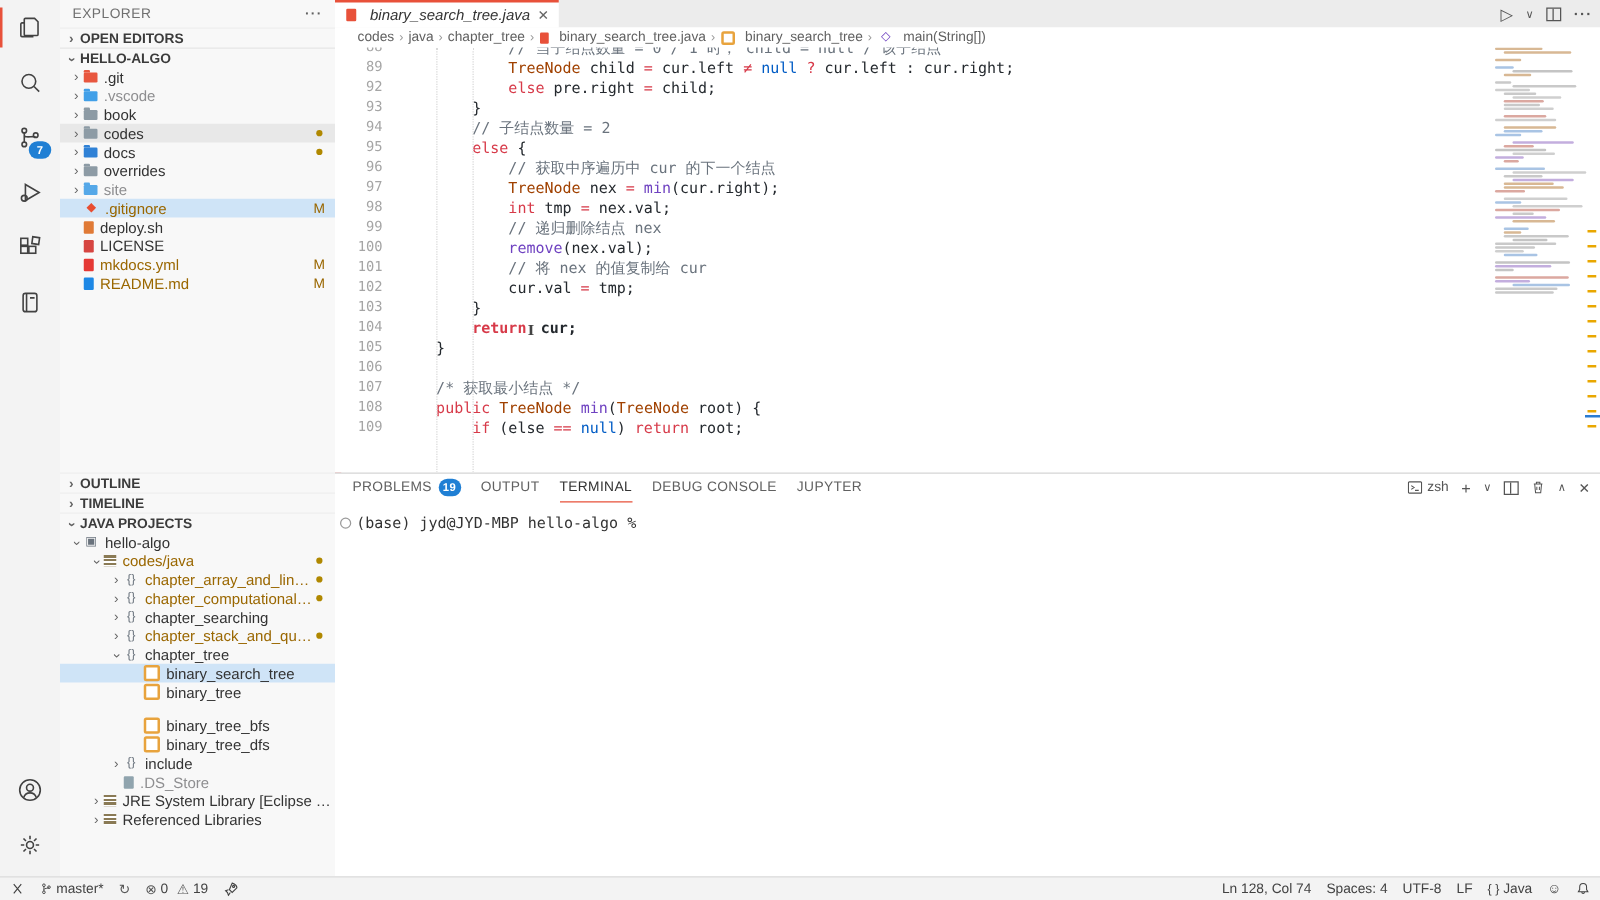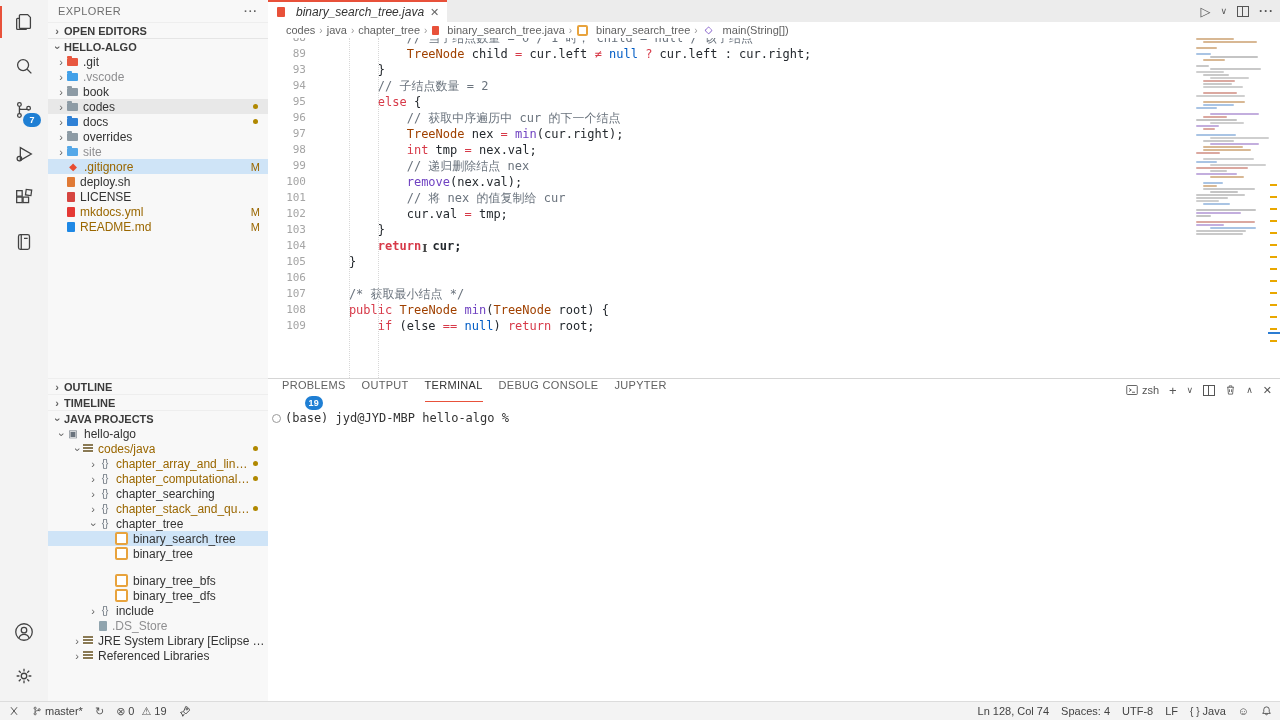--- a/index.html
+++ b/index.html
@@ -56,21 +56,21 @@
   .tk-c{color:#6a737d}.tk-o{color:#d73a49}.tk-n{color:#005cc5}
   .ibeam{font-family:"DejaVu Serif",serif;color:#444;font-size:11px;position:relative;top:2px;margin:0 -2px 0 1px;}
   .minimap{position:absolute;right:12px;top:0;width:72px;bottom:0;background:#fff;}
   .mm-bar{position:absolute;height:2px;border-radius:1px;}
   .ruler{position:absolute;right:0;top:0;width:12px;bottom:0;}
   .rl-warn{position:absolute;left:2px;width:7px;height:2px;background:#e9a700;}
   .rl-cursor{position:absolute;left:0;right:0;height:2px;background:#2b7cd3;}
   
   .panel{position:absolute;left:268px;top:378px;right:0;bottom:18px;background:#fff;border-top:1px solid #d5d5d5;}
   .panel-tabs{height:22px;display:flex;align-items:center;padding-left:14px;gap:16px;font-size:11px;color:#616161;letter-spacing:.3px;}
-  .ptab{display:flex;align-items:center;gap:5px;height:22px;flex-direction:column;}
+  .ptab{display:flex;align-items:center;gap:5px;height:22px;}
   .ptab.active{color:#333;border-bottom:1px solid var(--accent);}
   .pbadge{min-width:14px;height:14px;border-radius:8px;background:#1f7fd4;color:#fff;font-size:9px;line-height:14px;text-align:center;font-weight:bold;padding:0 2px;}
   .panel-actions{position:absolute;right:8px;top:0;height:22px;display:flex;align-items:center;gap:10px;color:#555;font-size:11px;}
   .term{padding:10px 0 0 4px;font-family:"DejaVu Sans Mono",monospace;font-size:12px;color:#333;display:flex;align-items:center;}
   .term .deco{width:7px;height:7px;border:1px solid #9a9a9a;border-radius:50%;margin:0 4px 0 0;flex:none;}
   
   .statusbar{position:absolute;left:0;right:0;bottom:0;height:18px;background:#f3f3f3;border-top:1px solid #dcdcdc;
              display:flex;align-items:center;font-size:11px;color:#424242;padding:0 8px;gap:12px;}
   .statusbar .sp{flex:1}
   .st-item{display:flex;align-items:center;gap:3px;white-space:nowrap;}
@@ -390,20 +390,21 @@
           <span class="fic glyph" style="color: rgb(111, 66, 193);">◇</span>
           <span>main(String[])</span>
         </span>
       </div>
     <div class="code">
       <div class="guide" style="left:81px"></div>
       <div class="guide" style="left:110px"></div>
       <div class="code-inner" id="code-lines">
           <div class="line"><span class="num">88</span><span style="padding-left: 12ch;"><span class="tk-c">// 当子结点数量 = 0 / 1 时， child = null / 该子结点</span></span></div>
           <div class="line"><span class="num">89</span><span style="padding-left: 12ch;"><span class="tk-t">TreeNode</span><span class="tk-p"> child </span><span class="tk-o">=</span><span class="tk-p"> cur.left </span><span class="tk-o">≠</span><span class="tk-p"> </span><span class="tk-n">null</span><span class="tk-p"> </span><span class="tk-o">?</span><span class="tk-p"> cur.left : cur.right;</span></span></div>
+          <div class="line"><span class="num">92</span><span style="padding-left: 12ch;"><span class="tk-k">else</span><span class="tk-p"> pre.right </span><span class="tk-o">=</span><span class="tk-p"> child;</span></span></div>
           <div class="line"><span class="num">93</span><span style="padding-left: 8ch;"><span class="tk-p">}</span></span></div>
           <div class="line"><span class="num">94</span><span style="padding-left: 8ch;"><span class="tk-c">// 子结点数量 = 2</span></span></div>
           <div class="line"><span class="num">95</span><span style="padding-left: 8ch;"><span class="tk-k">else</span><span class="tk-p"> {</span></span></div>
           <div class="line"><span class="num">96</span><span style="padding-left: 12ch;"><span class="tk-c">// 获取中序遍历中 cur 的下一个结点</span></span></div>
           <div class="line"><span class="num">97</span><span style="padding-left: 12ch;"><span class="tk-t">TreeNode</span><span class="tk-p"> nex </span><span class="tk-o">=</span><span class="tk-p"> </span><span class="tk-f">min</span><span class="tk-p">(cur.right);</span></span></div>
           <div class="line"><span class="num">98</span><span style="padding-left: 12ch;"><span class="tk-k">int</span><span class="tk-p"> tmp </span><span class="tk-o">=</span><span class="tk-p"> nex.val;</span></span></div>
           <div class="line"><span class="num">99</span><span style="padding-left: 12ch;"><span class="tk-c">// 递归删除结点 nex</span></span></div>
           <div class="line"><span class="num">100</span><span style="padding-left: 12ch;"><span class="tk-f">remove</span><span class="tk-p">(nex.val);</span></span></div>
           <div class="line"><span class="num">101</span><span style="padding-left: 12ch;"><span class="tk-c">// 将 nex 的值复制给 cur</span></span></div>
           <div class="line"><span class="num">102</span><span style="padding-left: 12ch;"><span class="tk-p">cur.val </span><span class="tk-o">=</span><span class="tk-p"> tmp;</span></span></div>

